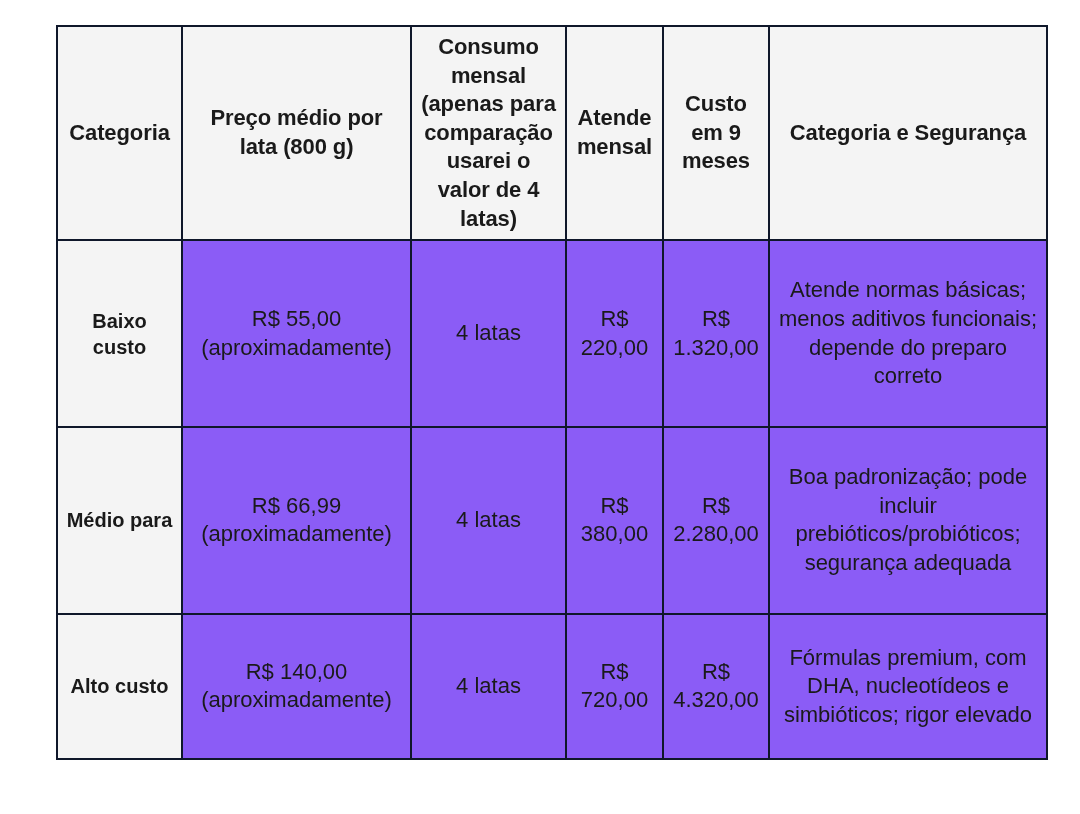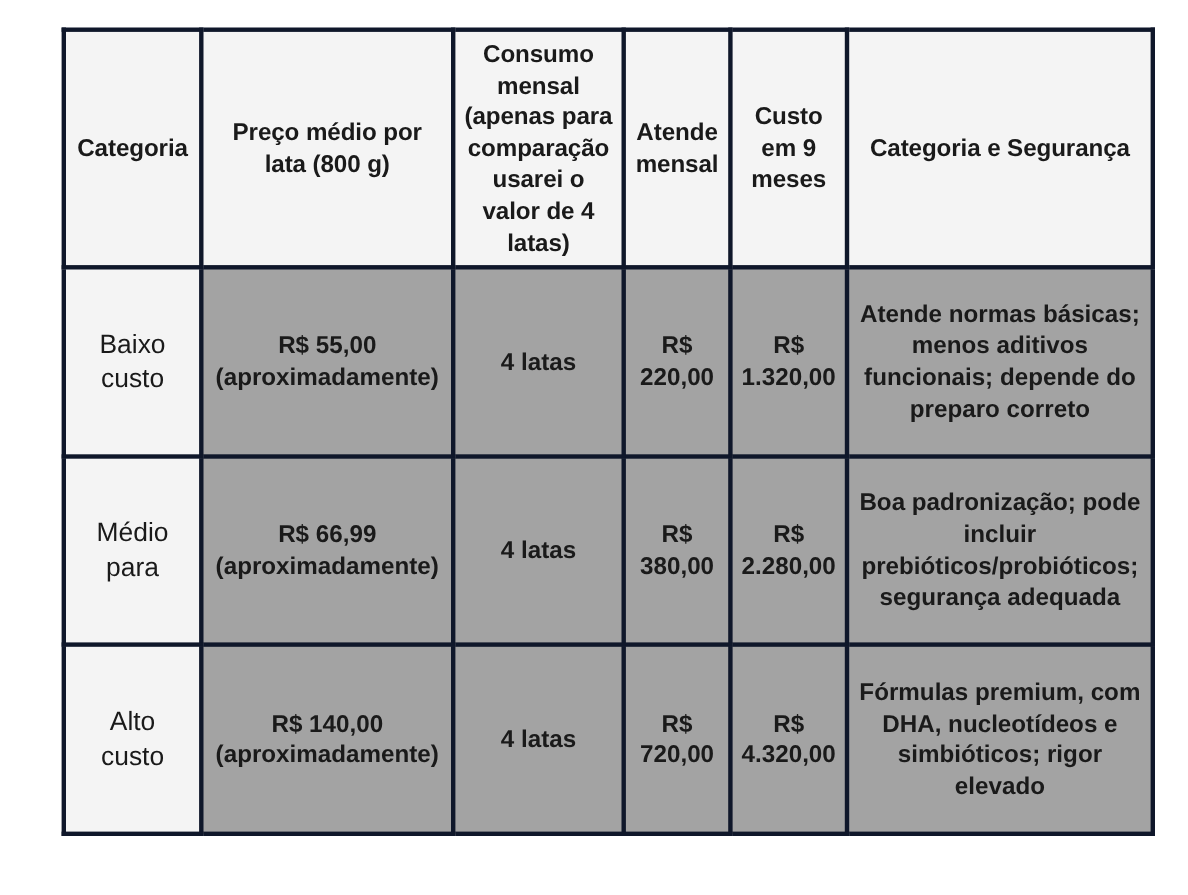--- a/index.html
+++ b/index.html
@@ -39,48 +39,48 @@
 
   table.cmp col.c0 { width: 125px; }
   table.cmp col.c1 { width: 229px; }
   table.cmp col.c2 { width: 155px; }
   table.cmp col.c3 { width: 97px; }
   table.cmp col.c4 { width: 106px; }
   table.cmp col.c5 { width: 278px; }
 
   table.cmp th,
   table.cmp td {
-    border: 4px solid #0f172a;
+    border: 2px solid #0f172a;
     padding: 6px 8px;
     vertical-align: middle;
     text-align: center;
     color: #1a1a1a;
     line-height: 1.30;
     word-wrap: break-word;
     overflow-wrap: break-word;
   }
 
   
   table.cmp thead th {
     background: #f4f4f4;
     font-weight: bold;
     font-size: 22px;
     letter-spacing: -0.1px;
   }
 
   
   table.cmp tbody th.rowhead {
     background: #f4f4f4;
-    font-weight: normal;
-    font-size: 24px;
+    font-weight: bold;
+    font-size: 20px;
   }
 
   table.cmp tbody td {
-    background: #a3a3a3;
-    font-weight: bold;
+    background: #8b5cf6;
+    font-weight: normal;
     font-size: 22px;
   }
 
   .h-consumo { line-height: 1.28; }
   .cell-qual { line-height: 1.30; }
 </style>
 </head>
 <body>
 
 <div class="page">

